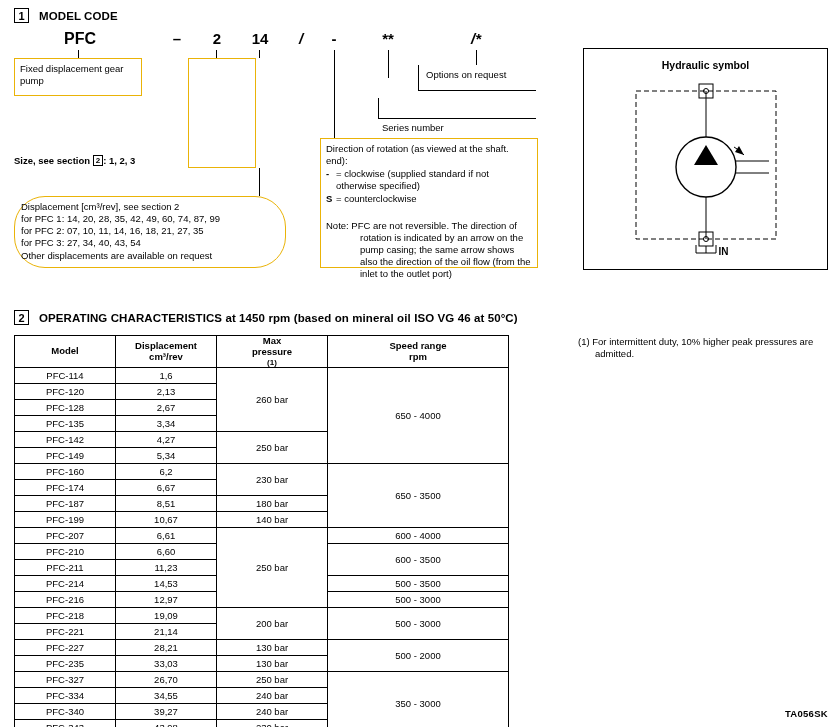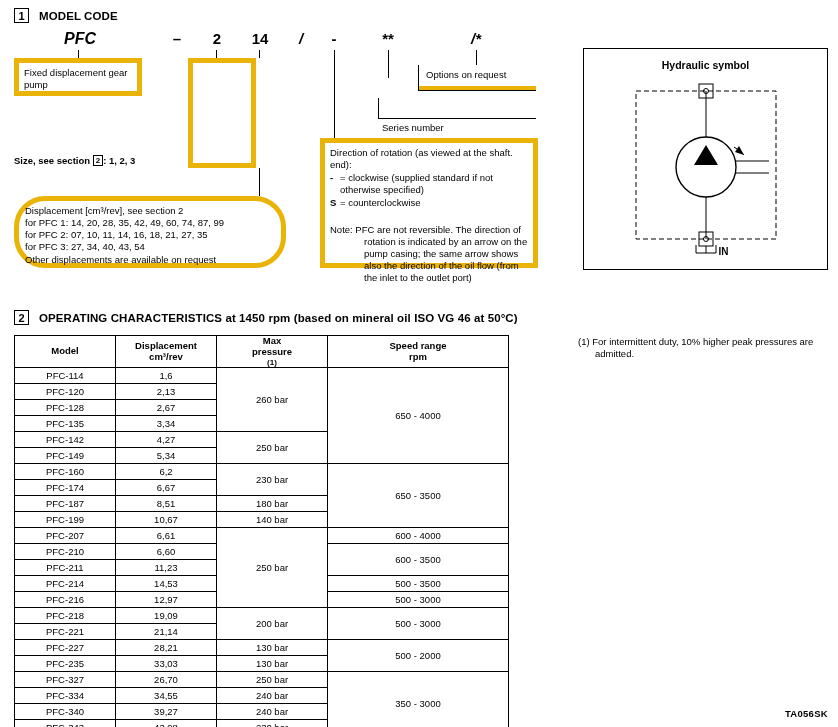--- a/index.html
+++ b/index.html
@@ -35,36 +35,36 @@
   }
 
   
   .code-row { position: absolute; top: 30px; left: 0; width: 560px; height: 24px; }
   .code-tok {
     position: absolute;
     font-weight: bold;
     font-size: 15px;
     text-align: center;
   }
-  .tok-pfc { left: 45px; width: 70px; font-size: 16px; font-style: italic; }
+  .tok-pfc { left: 45px; width: 70px; font-size: 16px; }
   .tok-dash { left: 168px; width: 18px; }
   .tok-2 { left: 208px; width: 18px; }
   .tok-14 { left: 248px; width: 24px; }
   .tok-slash { left: 294px; width: 14px; font-style: italic; }
   .tok-dash2 { left: 327px; width: 14px; }
   .tok-stars { left: 375px; width: 26px; }
   .tok-slashstar { left: 465px; width: 22px; font-style: italic; }
 
   
   .vline { position: absolute; width: 1px; background: #000; }
   .hline { position: absolute; height: 1px; background: #000; }
 
   .box {
     position: absolute;
-    border: 5px solid #eab308;
+    border: 1px solid #eab308;
     box-sizing: border-box;
     font-size: 9.5px;
     line-height: 1.28;
     padding: 4px 5px;
   }
 
   .b { font-weight: bold; }
   .sq {
     display: inline-block;
     border: 1px solid #000;

